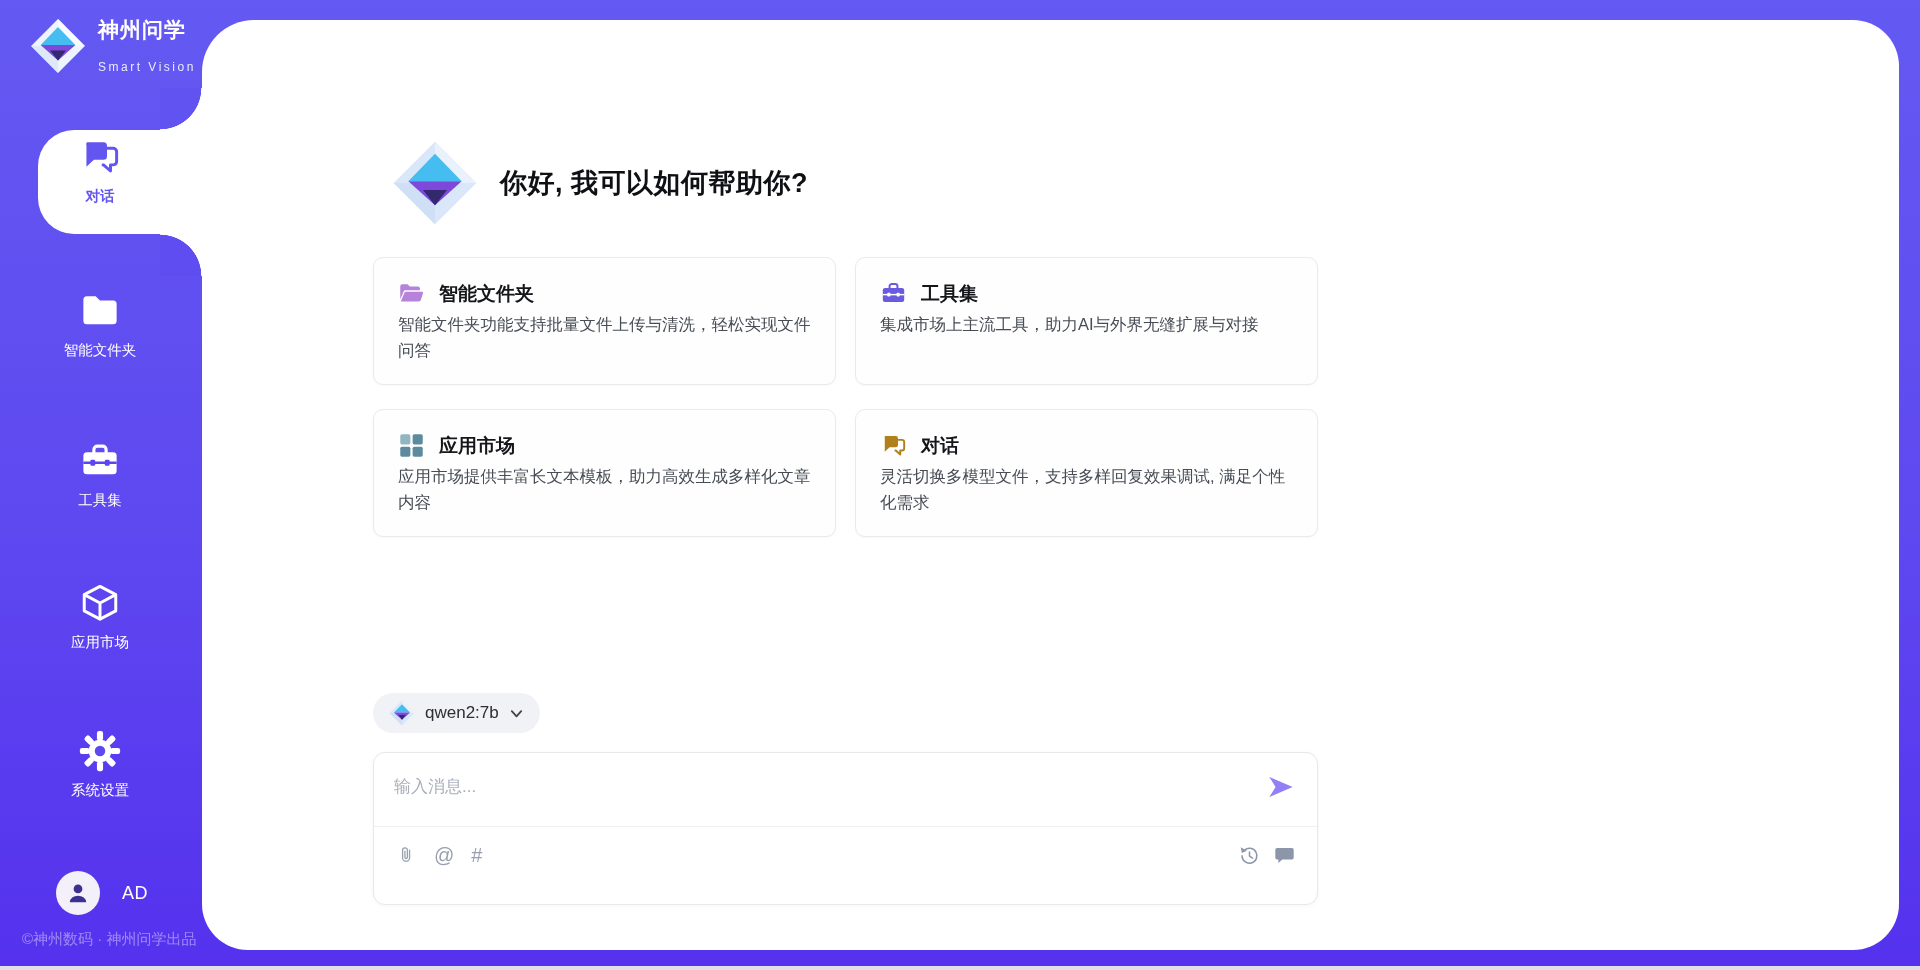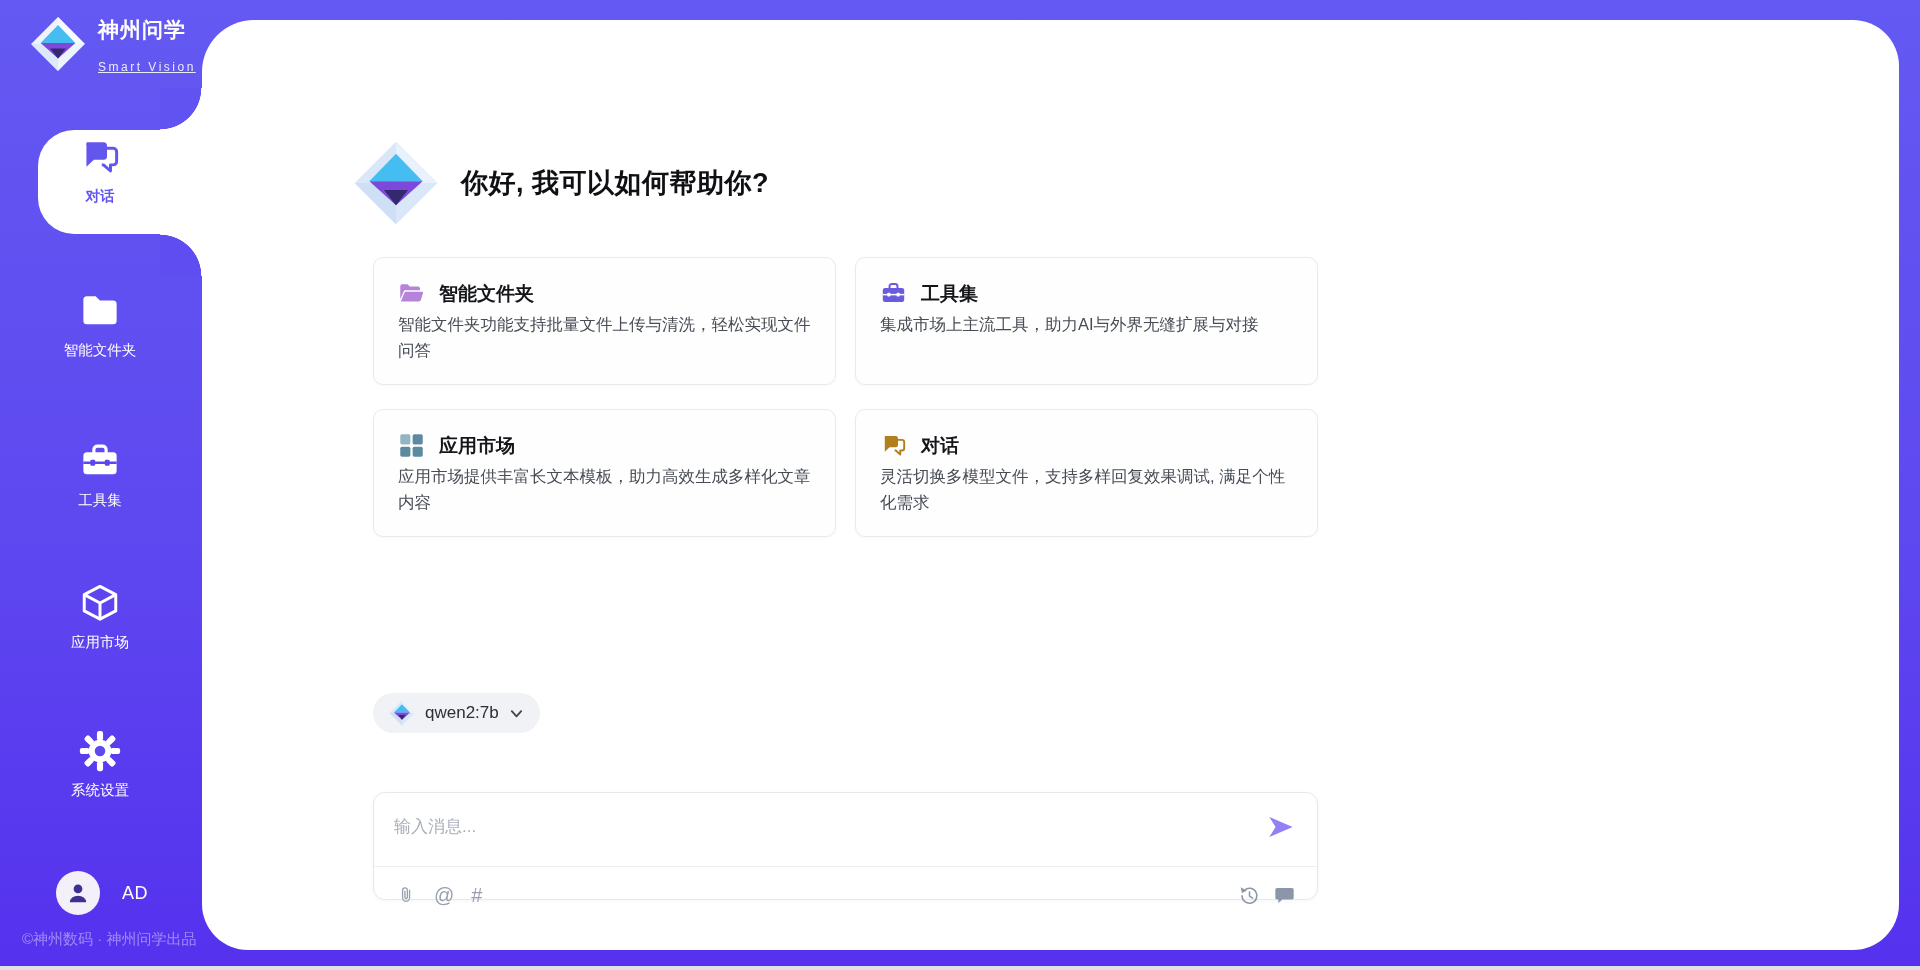--- a/index.html
+++ b/index.html
@@ -9,23 +9,23 @@
   #app { position:relative; width:1920px; height:970px;
          background:linear-gradient(180deg,#6459f2 0%, #5e48f0 55%, #5531ee 100%); }
 
   
   .main-panel { position:absolute; left:202px; top:20px; width:1697px; height:930px;
     background:#ffffff; border-radius:52px 46px 46px 46px; }
 
   .bottom-strip { position:absolute; left:0; bottom:0; width:1920px; height:4px; background:#e0e0ea; }
 
   
-  .brand { position:absolute; left:30px; top:16px; display:flex; align-items:flex-start; gap:12px; }
+  .brand { position:absolute; left:30px; top:16px; display:flex; align-items:flex-end; gap:12px; }
   .brand-text-name { color:#fff; font-size:21px; font-weight:bold; letter-spacing:1px; }
-  .brand-text-sub { color:#e9ecfb; font-size:12px; letter-spacing:2.5px; margin-top:16px;text-decoration:underline; }
+  .brand-text-sub { color:#e9ecfb; font-size:12px; letter-spacing:2.5px; margin-top:16px; }
 
   .diamond { display:block; }
 
   .nav-item { position:absolute; left:35px; width:130px; display:flex; flex-direction:column;
     align-items:center; gap:9px; cursor:pointer; z-index:3; }
   .nav-item .label { color:#ffffff; font-size:14.5px; }
   .nav-item.selected .label { color:#6356ee; font-weight:bold; }
 
   
   .blob { position:absolute; left:38px; top:130px; width:166px; height:104px;
@@ -36,38 +36,38 @@
 
   .user-row { position:absolute; left:56px; top:871px; display:flex; align-items:center; gap:22px; z-index:3; }
   .avatar-circle { width:44px; height:44px; border-radius:50%; background:#f3f0fa;
     display:flex; align-items:center; justify-content:center; }
   .user-name { color:#ffffff; font-size:18px; letter-spacing:0.5px; }
 
   .sidebar-footer { position:absolute; left:22px; top:930px; color:rgba(255,255,255,0.42);
     font-size:15px; z-index:3; white-space:nowrap; }
 
   
-  .greeting { position:absolute; left:353px; top:140px; display:flex; align-items:center; gap:22px; }
+  .greeting { position:absolute; left:392px; top:140px; display:flex; align-items:center; gap:22px; }
   .greeting-title { font-size:27px; font-weight:bold; color:#0f1014; letter-spacing:0.5px; }
 
   .cards { position:absolute; left:373px; top:257px; width:945px;
     display:grid; grid-template-columns:463px 463px; column-gap:19px; row-gap:24px; }
   .card { height:128px; background:#fefefe; border:1px solid #e9eaee; border-radius:10px;
     padding:22px 24px; box-shadow:0 1px 3px rgba(20,20,40,0.03); cursor:pointer; }
   .card-head { display:flex; align-items:center; gap:14px; }
   .card-title { font-size:19px; font-weight:bold; color:#15161a; }
   .card-desc { margin-top:5px; font-size:16.5px; color:#474c55; line-height:1.55; }
 
   .model-pill { position:absolute; left:373px; top:693px; height:40px; padding:8px 16px;
     background:#f1f2f6; border-radius:20px; display:inline-flex; align-items:center; gap:10px; cursor:pointer; }
   .model-name { font-size:17px; color:#2d2e36; }
 
-  .composer { position:absolute; left:373px; top:752px; width:945px; height:108px;
+  .composer { position:absolute; left:373px; top:752px; width:945px; height:153px;
     background:#ffffff; border:1px solid #e7e8ec; border-radius:12px;
-    box-shadow:0 1px 4px rgba(20,20,40,0.04);margin-top:40px; }
+    box-shadow:0 1px 4px rgba(20,20,40,0.04); }
   .composer-input { position:absolute; left:20px; top:14px; width:840px; height:40px;
     border:none; outline:none; font-size:17px; color:#30323a;
     font-family:"Liberation Sans","DejaVu Sans",sans-serif; background:transparent; }
   .composer-input::placeholder { color:#a9aeb9; }
   .send-btn { position:absolute; right:22px; top:20px; width:28px; height:28px; cursor:pointer; }
   .composer-divider { position:absolute; left:0; top:73px; width:100%; height:0; border-top:1px solid #eef0f3; }
   .composer-toolbar { position:absolute; left:0; top:74px; width:100%; height:56px;
     display:flex; align-items:center; padding:0 22px; }
   .tool-left { display:flex; align-items:center; gap:17px; }
   .tool-right { margin-left:auto; display:flex; align-items:center; gap:14px; }

